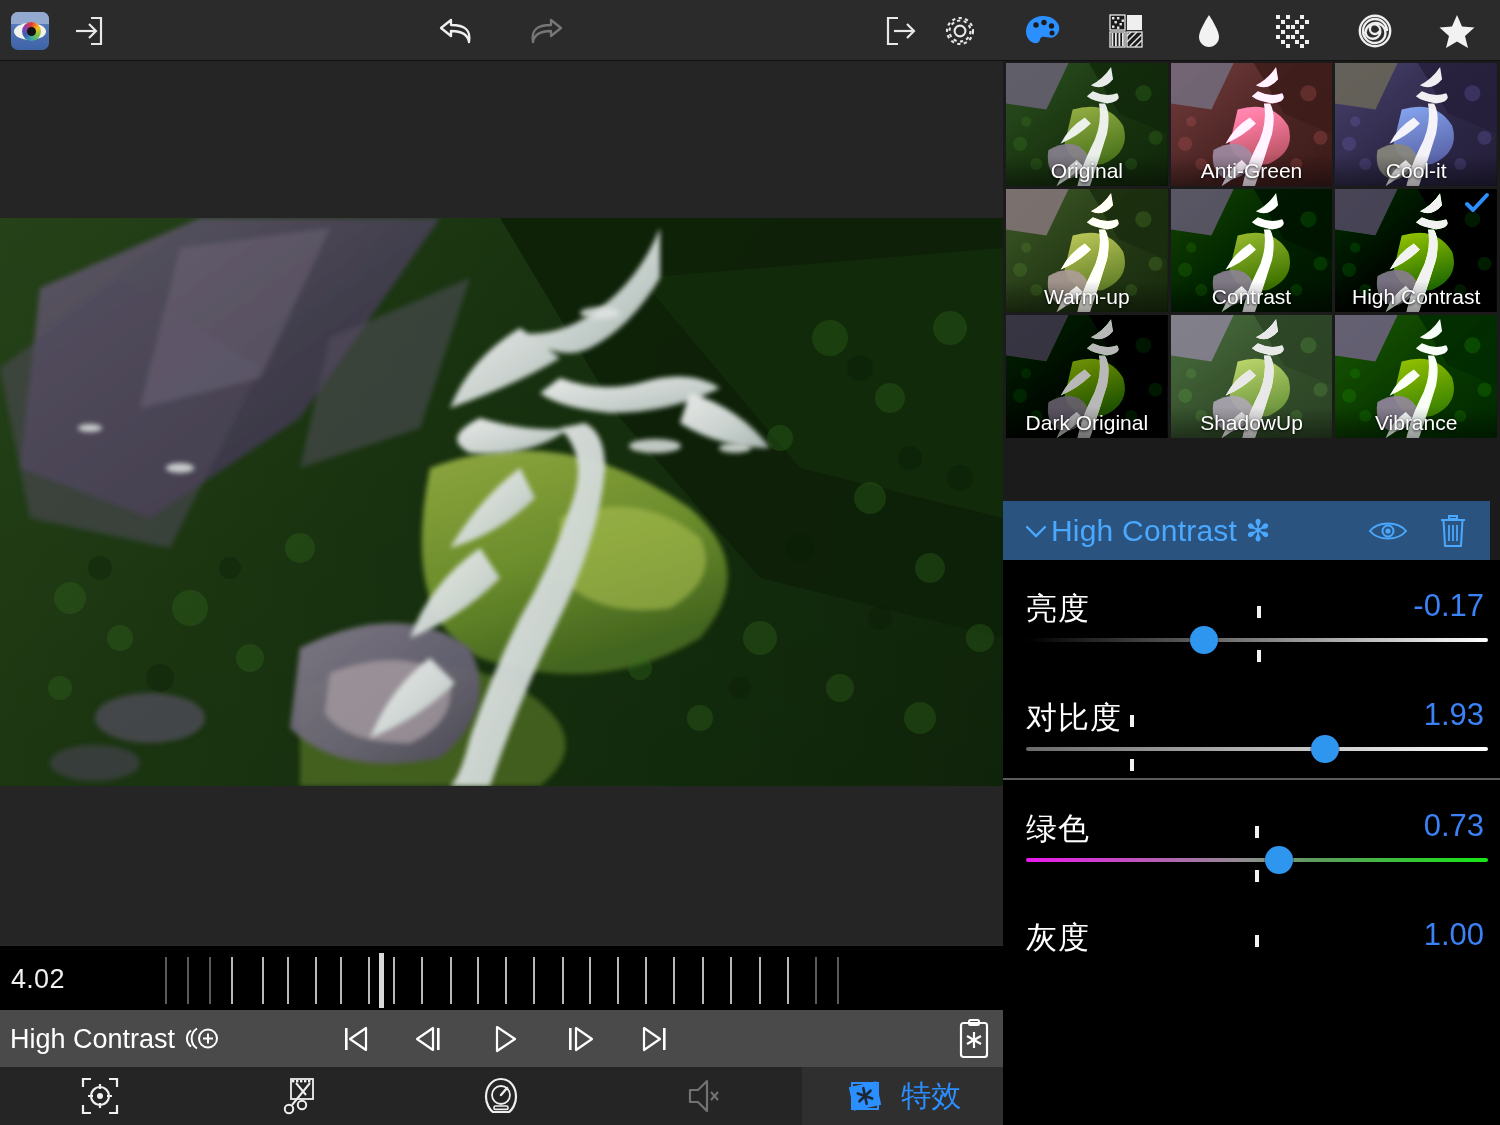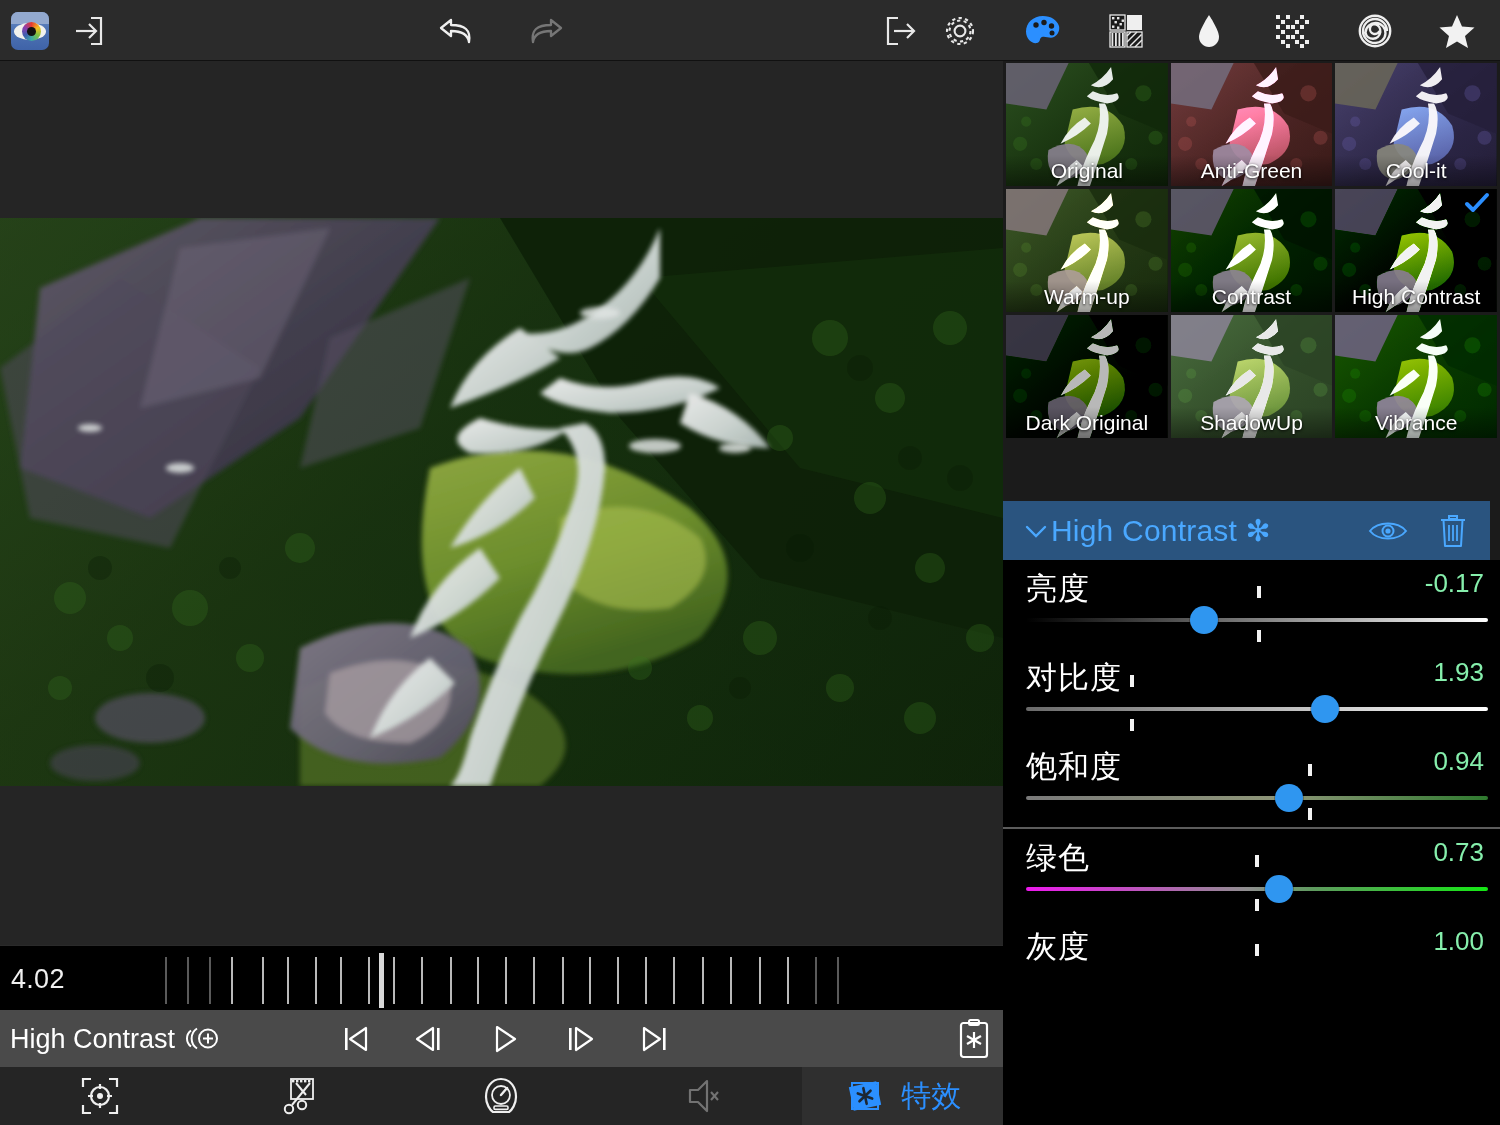--- a/index.html
+++ b/index.html
@@ -105,23 +105,23 @@
 
   #adj-head {
     position: absolute; left: 0; top: 440px; width: 487px; height: 59px;
     background: #2a547f; display: flex; align-items: center;
   }
   #adj-head .title { color: #4aa8ff; font-size: 30px; margin-left: 48px; letter-spacing: .2px; }
   #adj-head .right-ic { position: absolute; display:flex; align-items:center; gap: 30px; right: 22px; top: 50%; transform: translateY(-50%); }
   #adj-head .chev { position: absolute; left: 18px; top: 50%; transform: translateY(-50%); }
 
   #sliders { position: absolute; left: 0; top: 499px; width: 497px; height: 565px; background: #000; }
-  .slider-row { position: relative; height: 89px; }
+  .slider-row { position: relative; height: 89px; margin-top: 20px; }
   .slider-row .label { position: absolute; left: 23px; top: 8px; color: #fff; font-size: 31px; letter-spacing: 1px; }
-  .slider-row .value { position: absolute; right: 16px; top: 8px; color: #86efac; font-size: 26px; }
+  .slider-row .value { position: absolute; right: 16px; top: 8px; color: #3b82f6; font-size: 31px; }
   .track { position: absolute; left: 23px; right: 12px; top: 58px; height: 4px; border-radius: 2px; }
   .notch { position: absolute; width: 4px; height: 12px; background: #f2f2f2; }
   .notch.top { top: 26px; }
   .notch.bot { top: 70px; }
   .knob {
     position: absolute; top: 46px; width: 28px; height: 28px; border-radius: 50%;
     background: #2f96f0; box-shadow: 0 0 0 1px rgba(0,0,0,.25);
   }
   .group-div { position: relative; height: 2px; background: #5c5c5c; margin: 0 0 0 0; }
 </style>
@@ -961,28 +961,20 @@
     <div class="notch bot" style="left: 254px;"></div>
         </div>
         <div class="slider-row">
     <div class="label">对比度</div>
     <div class="value">1.93</div>
     <div class="notch top" style="left: 126.95px;"></div>
     <div class="track" style="background: linear-gradient(90deg, rgb(106, 106, 106) 0%, rgb(255, 255, 255) 100%);"></div>
     <div class="knob" style="left: 308.376px;"></div>
     <div class="notch bot" style="left: 126.95px;"></div>
         </div>
-        <div class="slider-row">
-    <div class="label">饱和度</div>
-    <div class="value">0.94</div>
-    <div class="notch top" style="left: 304.82px;"></div>
-    <div class="track" style="background: linear-gradient(90deg, rgb(122, 122, 122) 0%, rgb(142, 150, 120) 55%, rgb(47, 122, 47) 100%);"></div>
-    <div class="knob" style="left: 272.34px;"></div>
-    <div class="notch bot" style="left: 304.82px;"></div>
-        </div>
         <div class="group-div"></div>
         <div class="slider-row">
     <div class="label">绿色</div>
     <div class="value">0.73</div>
     <div class="notch top" style="left: 251.69px;"></div>
     <div class="track" style="background: linear-gradient(90deg, rgb(236, 25, 236) 0%, rgb(143, 143, 143) 48%, rgb(95, 154, 95) 62%, rgb(21, 232, 21) 100%);"></div>
     <div class="knob" style="left: 261.714px;"></div>
     <div class="notch bot" style="left: 251.69px;"></div>
         </div>
         <div class="slider-row">

